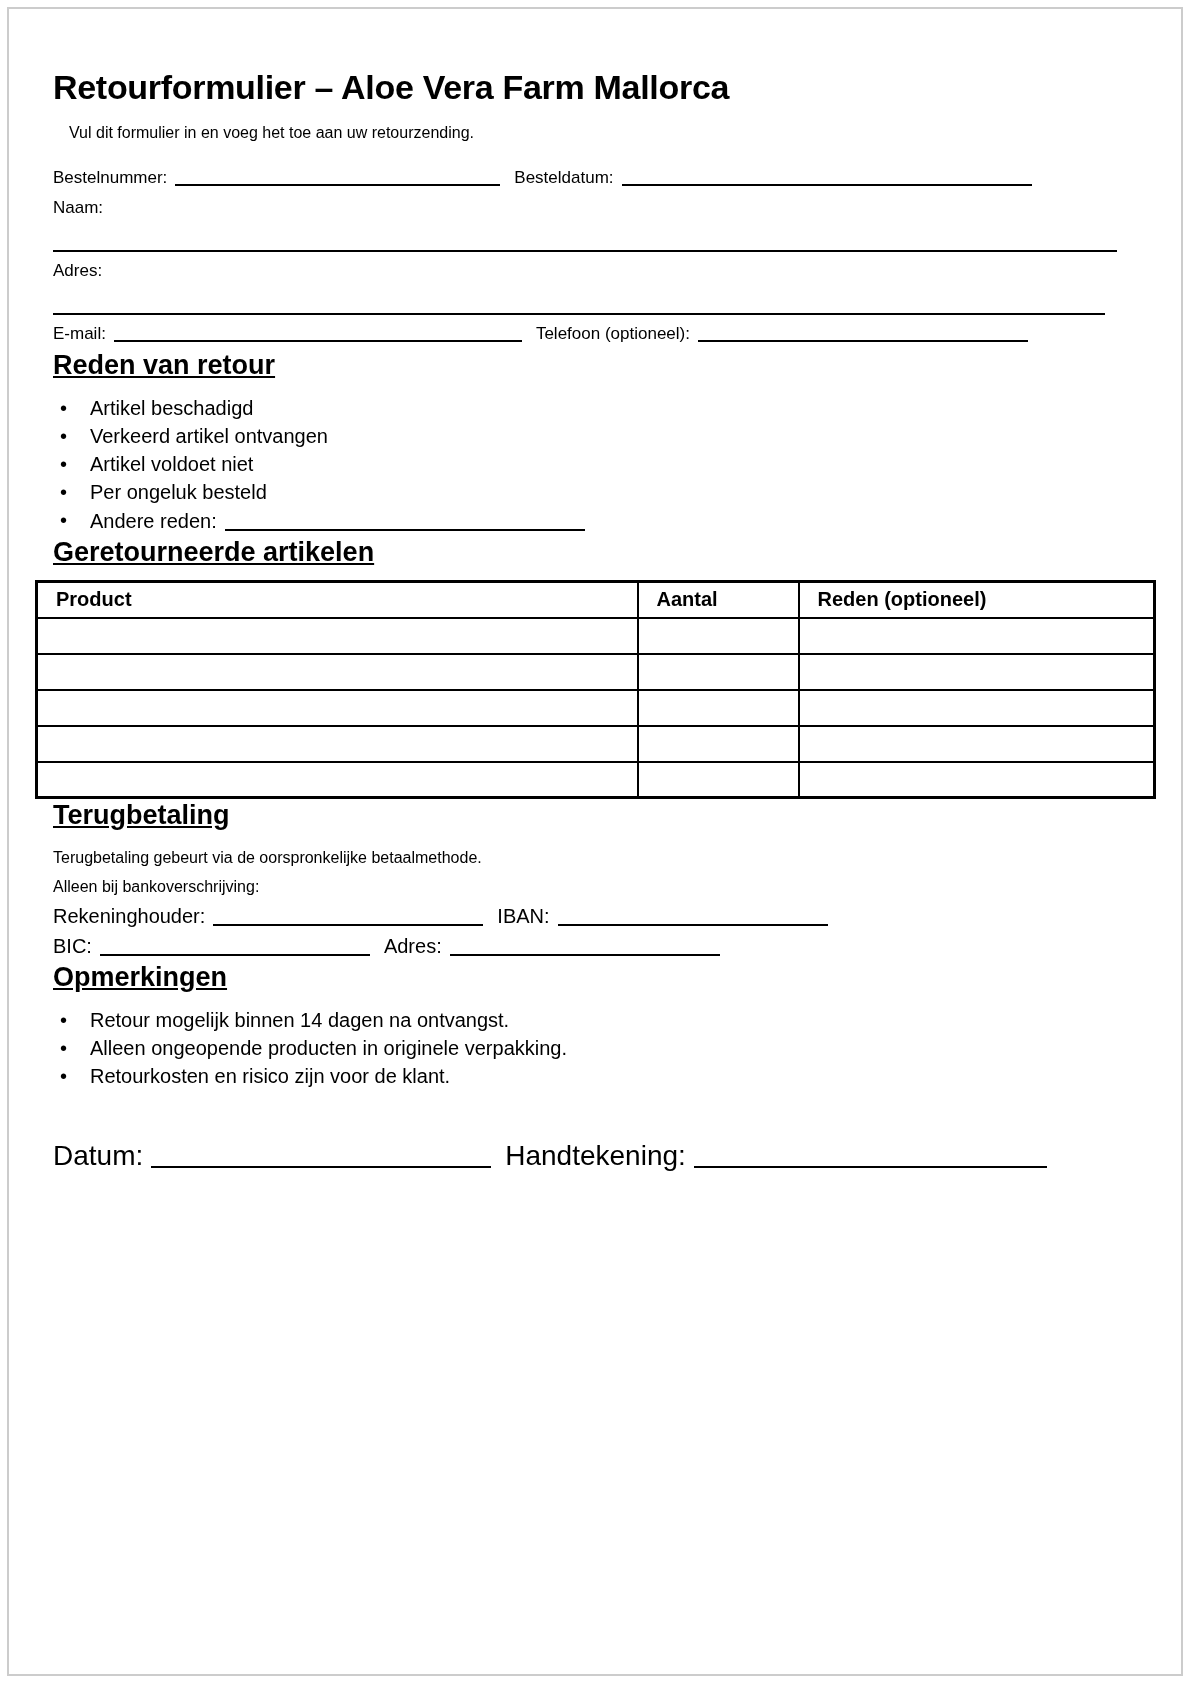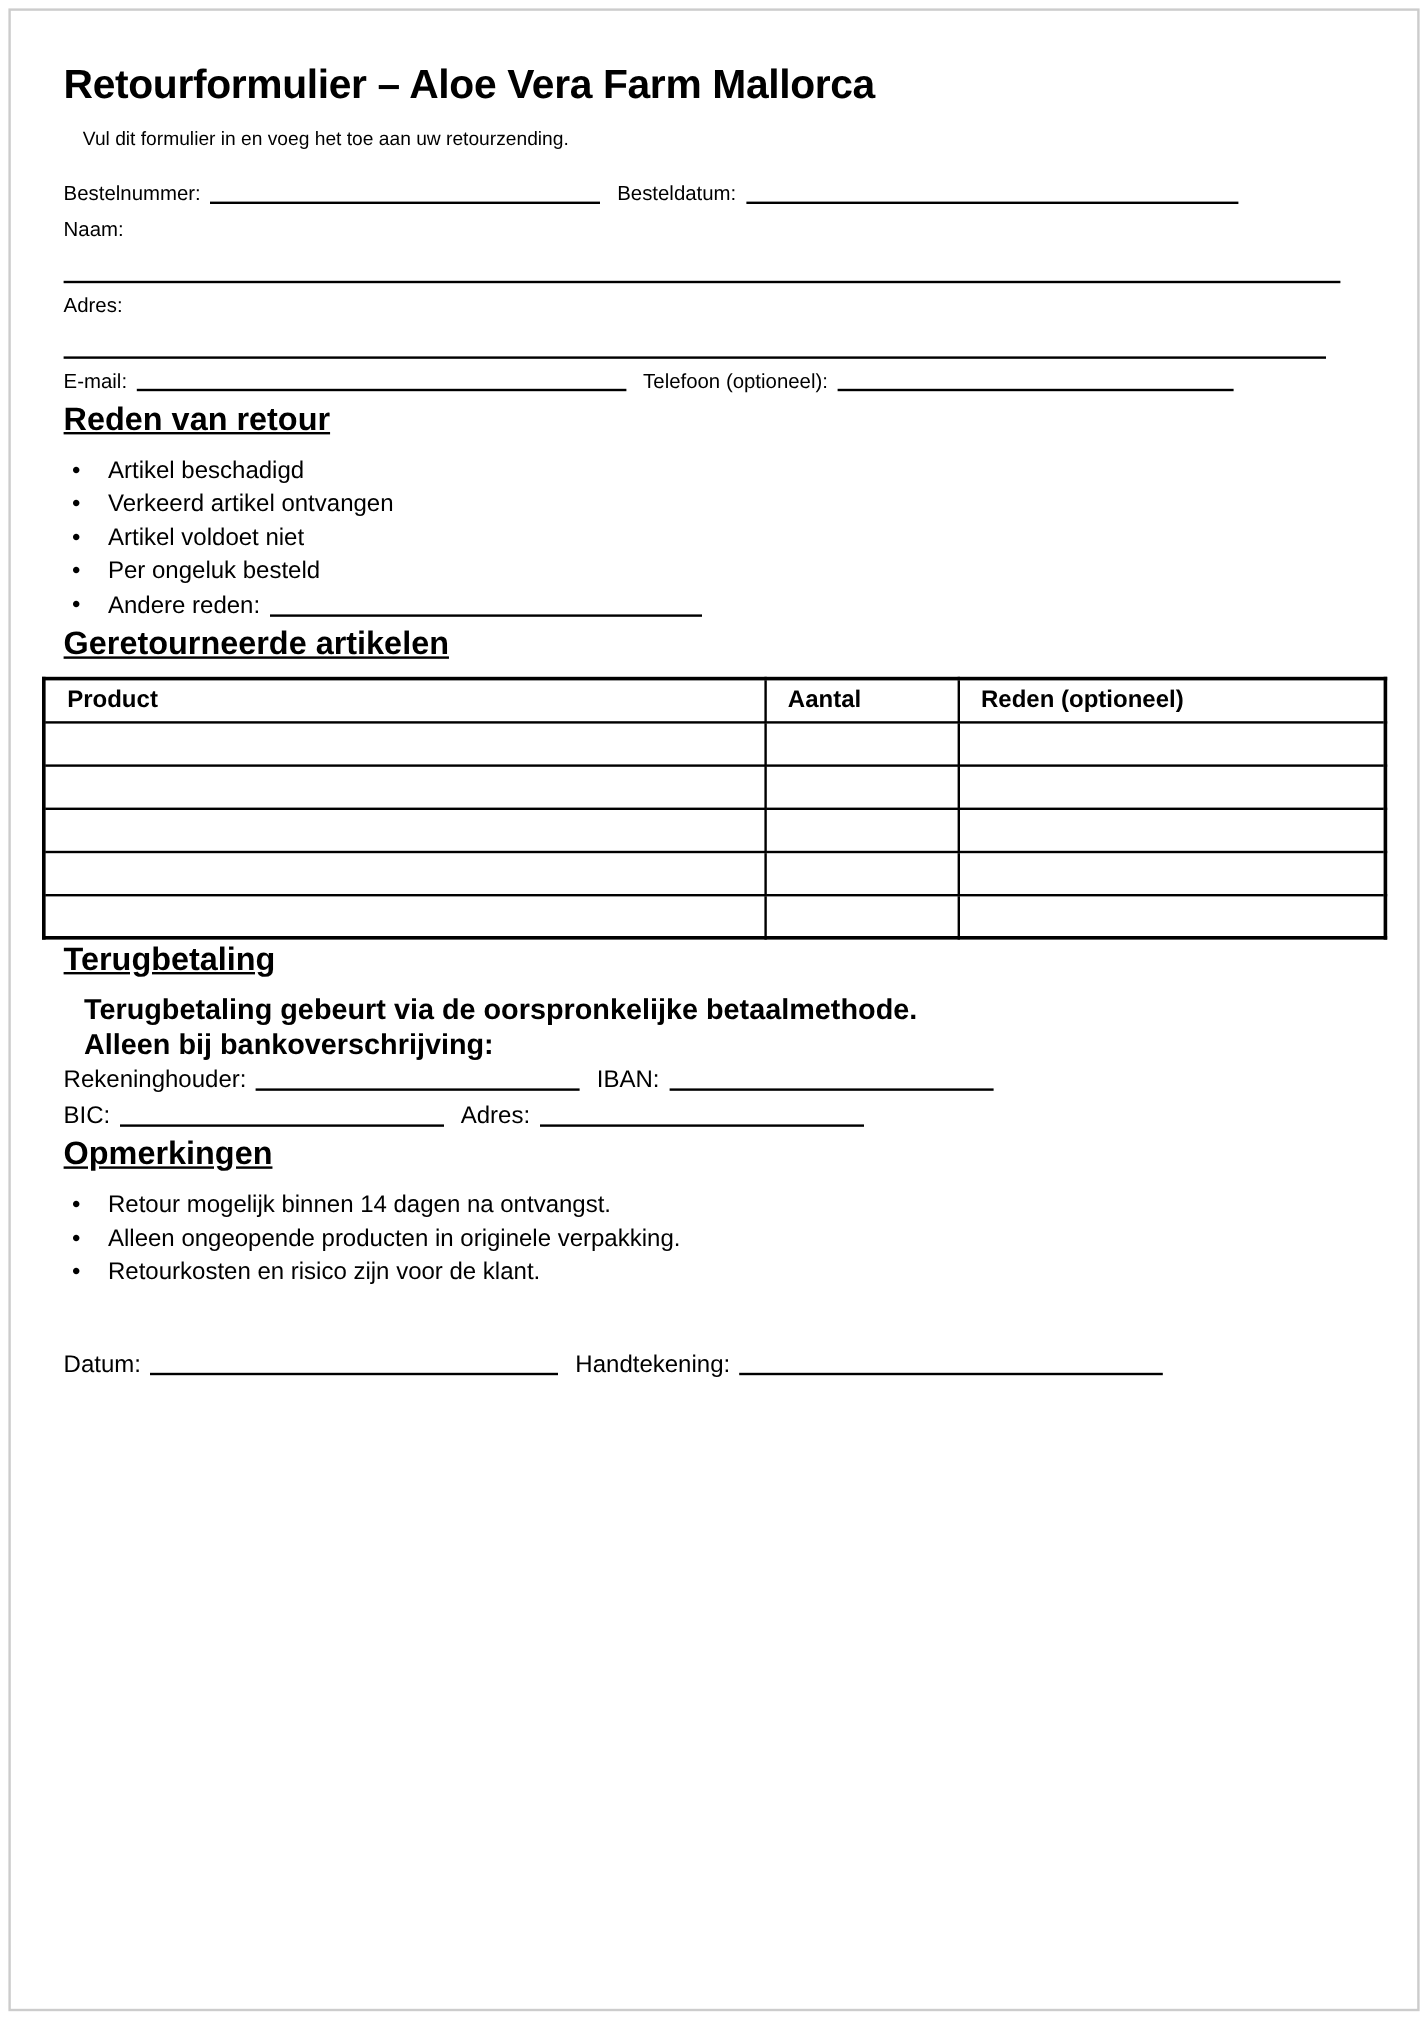--- a/index.html
+++ b/index.html
@@ -7,21 +7,21 @@
   body {
     width:1190px; height:1683px;
     background:#ffffff; color:#000000;
     font-family:"Liberation Sans", sans-serif;
     position:relative; overflow:hidden;
   }
   .page-frame {
     position:absolute; top:7px; left:7px; right:7px; bottom:7px;
     border:2px solid #cccccc; pointer-events:none;
   }
-  .content { padding:0 73px 0 53px; }
+  .content { padding:16px 73px 0 53px; }
 
   h1.title {
     margin:0; padding-top:50px;
     font-size:34px; line-height:42px; font-weight:bold; letter-spacing:-0.3px;
   }
   p.intro { margin:13px 16px 0; font-size:16px; line-height:24px; }
 
   .contact { margin-top:18px; font-size:17px; }
   .frow { display:flex; align-items:baseline; line-height:30px; white-space:nowrap; }
   .lbl { flex:0 0 auto; }
@@ -61,24 +61,24 @@
     border-collapse:collapse; table-layout:fixed;
     width:1118px; margin:12px 0 0 -18px;
     border:3px solid #000; font-size:20px;
   }
   table.items th, table.items td {
     border:2px solid #000; height:36px;
     padding:0 10px 0 18px; text-align:left; vertical-align:middle;
   }
   table.items th { font-weight:bold; }
 
-  .refund-text { margin:12px 17px 0; font-size:24px; line-height:29px;font-weight:bold; }
+  .refund-text { margin:12px 0 0; font-size:16px; line-height:29px; }
   .refund-rows { font-size:20px; }
 
-  .signature-row { margin-top:48px; font-size:20px;text-align:center; }
+  .signature-row { margin-top:48px; font-size:28px;text-align:center; }
 </style>
 </head>
 <body>
 
 <div class="page-frame"></div>
 
 <div class="content">
 
   <h1 class="title">Retourformulier – Aloe Vera Farm Mallorca</h1>
   <p class="intro">Vul dit formulier in en voeg het toe aan uw retourzending.</p>

